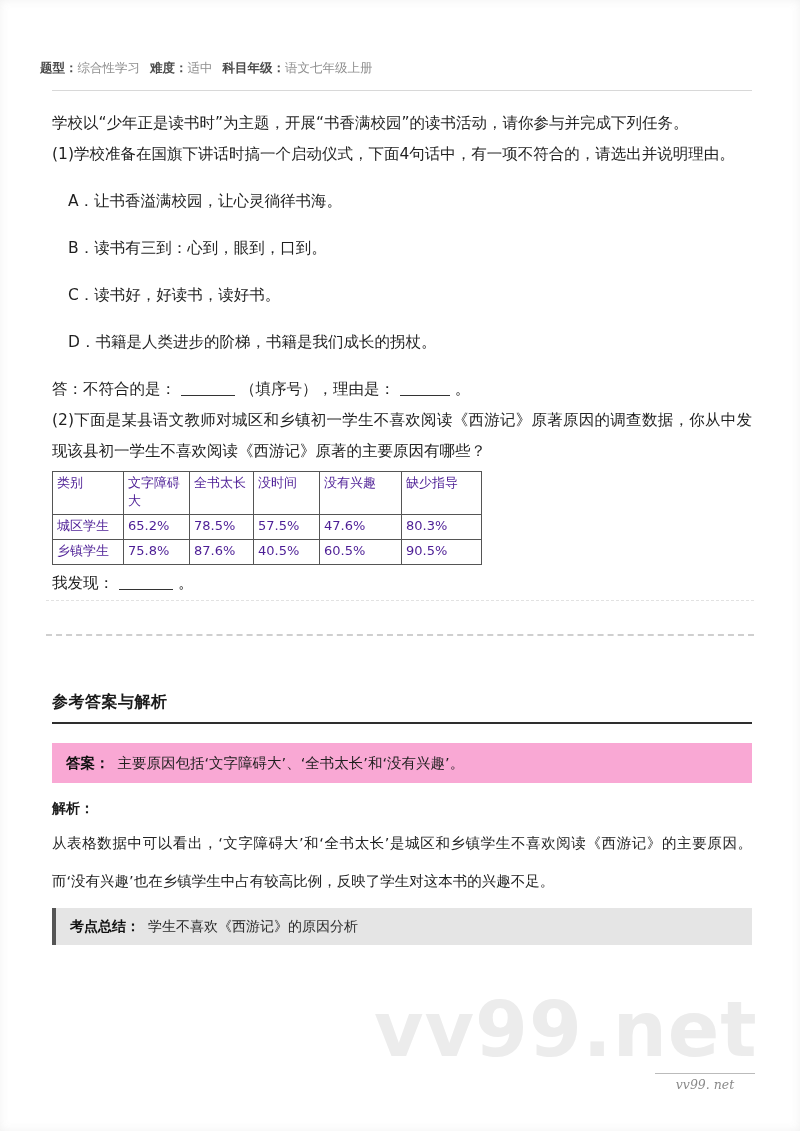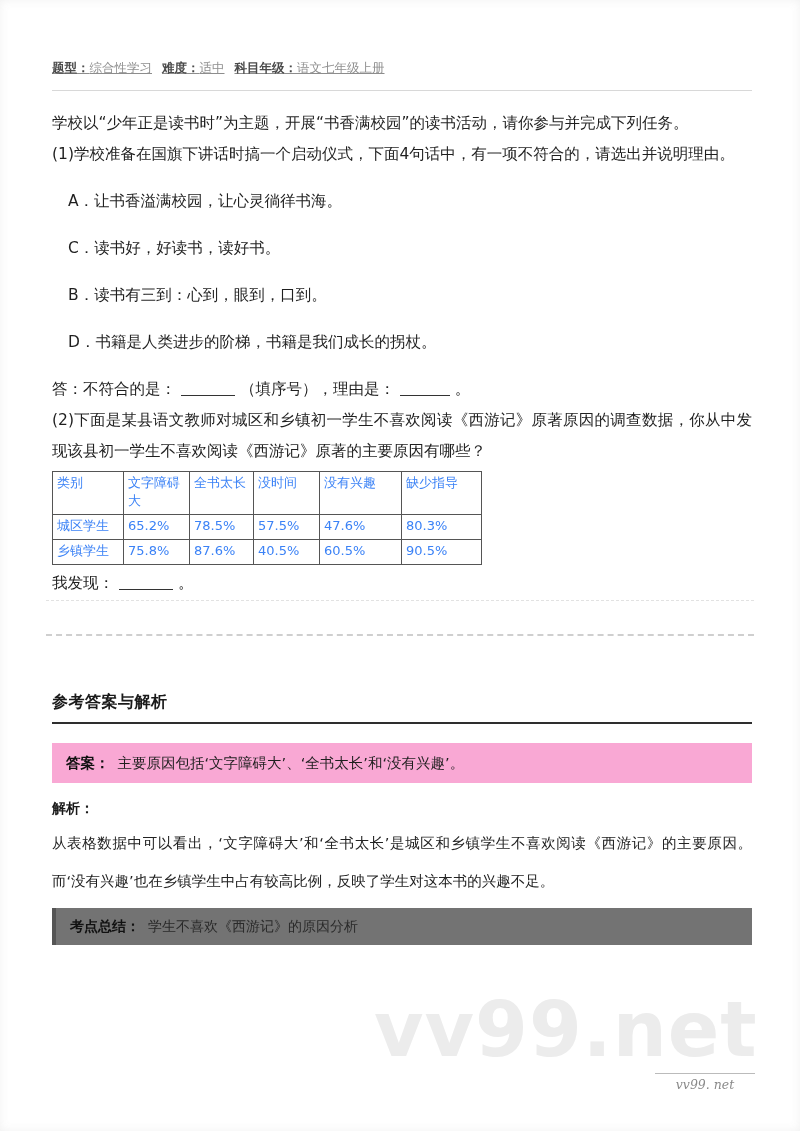--- a/index.html
+++ b/index.html
@@ -29,27 +29,26 @@
   .page-edge {
     position: absolute;
     inset: 0;
     pointer-events: none;
     box-shadow: inset 0 0 10px rgba(120,120,120,0.10);
   }
 
   
   .meta-row {
     position: absolute;
-    left: 52px;
+    left: 40px;
     top: 60px;
     width: 700px;
     font-size: 12.5px;
     color: #8d8d8d;
     white-space: nowrap;
-    text-decoration: underline;
   }
   .meta-label {
     font-weight: bold;
     color: #4a4a4a;
   }
   .meta-value {
     color: #8f8f8f;
   }
   .meta-gap { display: inline-block; width: 10px; }
 
@@ -88,21 +87,21 @@
   .data-table-wrap {
     margin-top: 4px;
     margin-bottom: 3px;
   }
   table.data-table {
     border-collapse: collapse;
     table-layout: fixed;
     width: 375px;
     font-size: 13px;
     line-height: 18px;
-    color: #3b82f6;
+    color: #4c1d95;
     padding-left: 16px;
   }
   table.data-table td,
   table.data-table th {
     border: 1px solid #555;
     padding: 2px 4px;
     text-align: left;
     font-weight: normal;
     vertical-align: top;
     word-break: break-all;
@@ -200,21 +199,21 @@
     color: #222;
     text-align: justify;
   }
 
   .summary-box {
     position: absolute;
     left: 52px;
     top: 908px;
     width: 700px;
     box-sizing: border-box;
-    background: #737373;
+    background: #e5e5e5;
     border-left: 4px solid #555;
     padding: 8px 14px;
     font-size: 14px;
     line-height: 21px;
     color: #2a2a2a;
   }
   .summary-box .tag {
     font-weight: bold;
     color: #111;
     margin-right: 8px;
@@ -263,22 +262,22 @@
   <div class="meta-row">
     <span class="meta-label">题型：</span><span class="meta-value">综合性学习</span><span class="meta-gap"></span><span class="meta-label">难度：</span><span class="meta-value">适中</span><span class="meta-gap"></span><span class="meta-label">科目年级：</span><span class="meta-value">语文七年级上册</span>
   </div>
   <div class="header-rule"></div>
 
   <div class="qbody">
     <p class="qpara">学校以“少年正是读书时”为主题，开展“书香满校园”的读书活动，请你参与并完成下列任务。</p>
     <p class="qpara">(1)学校准备在国旗下讲话时搞一个启动仪式，下面4句话中，有一项不符合的，请选出并说明理由。</p>
 
     <p class="opt">A．让书香溢满校园，让心灵徜徉书海。</p>
+    <p class="opt">B．读书有三到：心到，眼到，口到。</p>
     <p class="opt">C．读书好，好读书，读好书。</p>
-    <p class="opt">B．读书有三到：心到，眼到，口到。</p>
     <p class="opt">D．书籍是人类进步的阶梯，书籍是我们成长的拐杖。</p>
 
     <p class="qpara">
       <span>答：不符合的是：</span>
       <span class="blank"></span>
       <span>（填序号），理由是：</span>
       <span class="blank short"></span>
       <span>。</span>
     </p>
 

